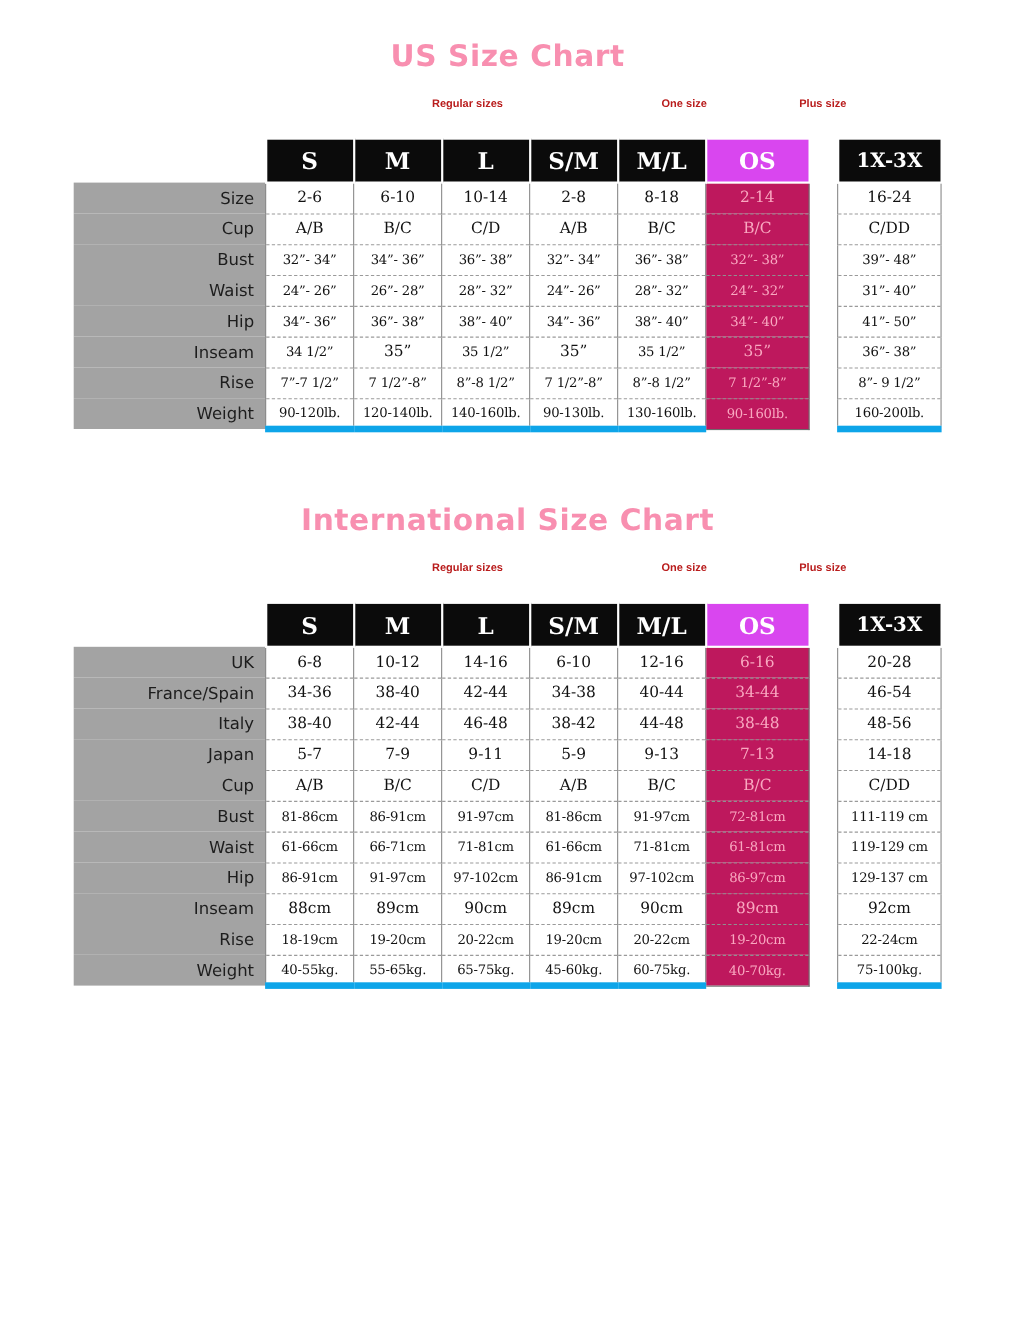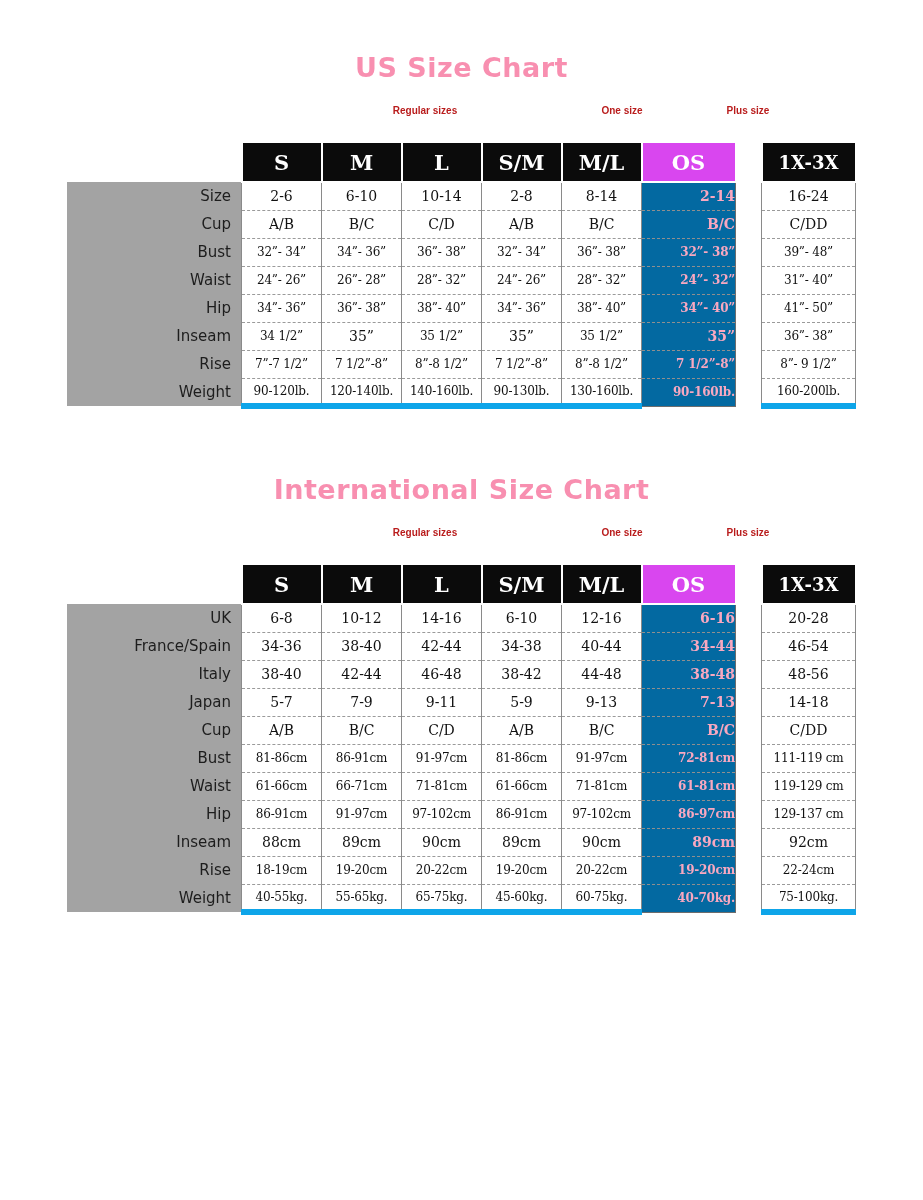--- a/index.html
+++ b/index.html
@@ -21,21 +21,21 @@
     background: #ffffff;
   }
   .chart-title {
     text-align: center;
     color: #f88fb0;
     font-size: 27px;
     font-weight: bold;
     letter-spacing: 0.5px;
     font-family: "DejaVu Sans", sans-serif;
   }
-  .title-us { padding-top: 52px; }
+  .title-us { padding-top: 36px; }
   .title-intl { padding-top: 45px; margin-top: 20px; }
 
   .group-labels {
     position: relative;
     height: 30px;
     margin-top: 22px;
   }
   .group-label {
     position: absolute;
     color: #b91c1c;
@@ -107,28 +107,27 @@
     font-size: 14px;
     color: #111;
     background: #ffffff;
     border-left: 1px solid #8a8a8a;
     border-right: 1px solid #8a8a8a;
     border-top: 1px dashed #9a9a9a;
     border-bottom: 1px dashed #9a9a9a;
   }
   .dcell.small { font-size: 12px; letter-spacing: -0.2px; }
   .dcell.osc {
-    background: #0369a1;
+    background: #be185d;
     color: #f9a8c0;
-    font-weight: bold;
+    font-weight: normal;
     border-left: 1px solid #6d6d6d;
     border-right: 1px solid #6d6d6d;
     border-top: 1px dashed #8f8f8f;
     border-bottom: 1px dashed #8f8f8f;
-    text-align: right;
   }
   tr.first-row .dcell { border-top: 1px solid #6a6a6a; }
   tr.last-row .dcell { border-bottom: 6px solid #0ea5e9; }
   tr.first-row .dcell.osc { border-top: 1px solid #6d6d6d; }
   tr.last-row .dcell.osc { border-bottom: 1px solid #6d6d6d; }
 
   .section { width: 923px; }
   .spacer { height: 18px; }
 </style>
 </head>
@@ -170,21 +169,21 @@
         <td class="gap"></td>
         <td class="hcell plus">1X-3X</td>
       </tr>
 
       <tr class="first-row">
         <td class="rowlabel">Size</td>
         <td class="dcell">2-6</td>
         <td class="dcell">6-10</td>
         <td class="dcell">10-14</td>
         <td class="dcell">2-8</td>
-        <td class="dcell">8-14</td>
+        <td class="dcell">8-18</td>
         <td class="dcell osc">2-14</td>
         <td class="gap"></td>
         <td class="dcell">16-24</td>
       </tr>
 
       <tr>
         <td class="rowlabel">Cup</td>
         <td class="dcell">A/B</td>
         <td class="dcell">B/C</td>
         <td class="dcell">C/D</td>

